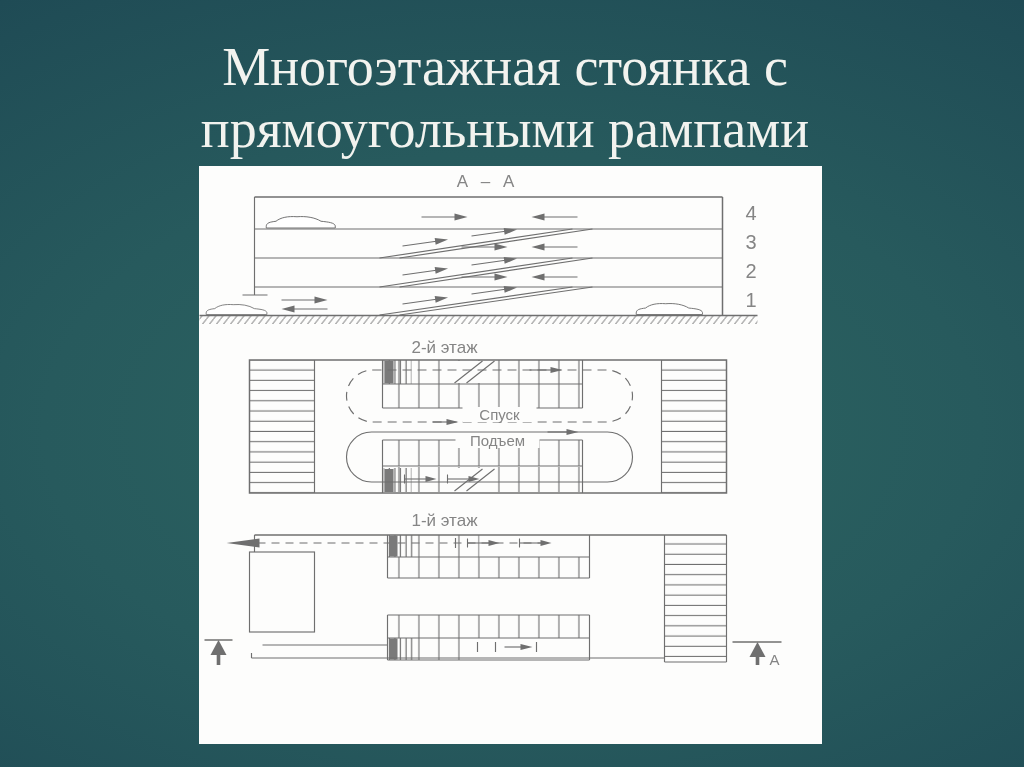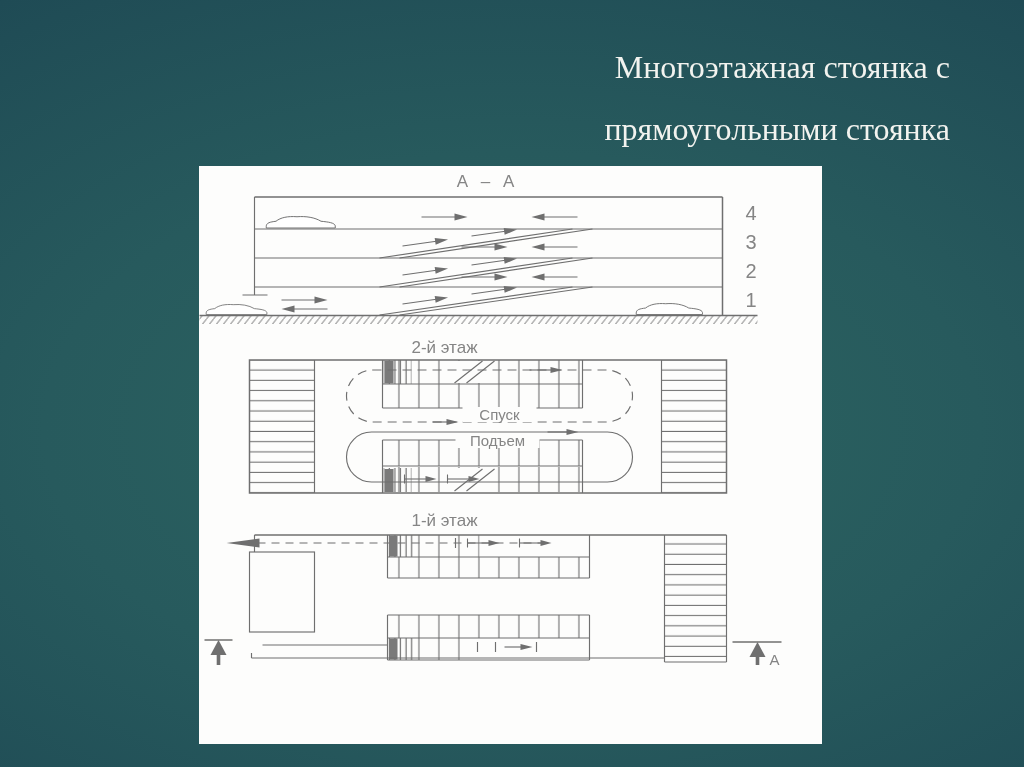--- a/index.html
+++ b/index.html
@@ -7,23 +7,23 @@
     width:1024px;height:767px;overflow:hidden;
     font-family:"Liberation Sans",sans-serif;
   }
   .slide{
     position:relative;width:1024px;height:767px;
     background:radial-gradient(120% 95% at 50% 56%,
       #2c6561 0%, #275a5d 38%, #1f4b55 72%, #173d4a 100%);
   }
   .title{
     position:absolute;left:60px;top:36px;width:890px;
-    text-align:right;
+    text-align:center;
     font-family:"Liberation Serif","DejaVu Serif",serif;
-    font-size:32px;line-height:62px;font-weight:400;
+    font-size:54px;line-height:62px;font-weight:400;
     color:#f2f3ef;
   }
   .figure-panel{
     position:absolute;left:199px;top:166px;width:623px;height:578px;
     background:#fdfdfc;
   }
   svg text{
     font-family:"Liberation Sans","DejaVu Sans",sans-serif;
     fill:#858585;
   }
@@ -31,21 +31,21 @@
   .ink-thick{stroke:#6f6f6f;stroke-width:1.5;fill:none;}
   .head{fill:#6f6f6f;stroke:none;}
 </style>
 </head>
 <body>
 
 <div class="slide">
 
   <div class="title">
     <div>Многоэтажная стоянка с</div>
-    <div>прямоугольными стоянка</div>
+    <div>прямоугольными рампами</div>
   </div>
 
   <div class="figure-panel">
     <svg width="623" height="511" viewBox="0 0 622 511">
       <defs>
         <pattern id="rungsA" width="10" height="10.23" patternUnits="userSpaceOnUse">
           <path d="M0,9.7 H10" stroke="#6f6f6f" stroke-width="1.05"></path>
         </pattern>
         <pattern id="rungsB" width="10" height="8" patternUnits="userSpaceOnUse">
           <path d="M0,7.5 H10" stroke="#6f6f6f" stroke-width="1.05"></path>

